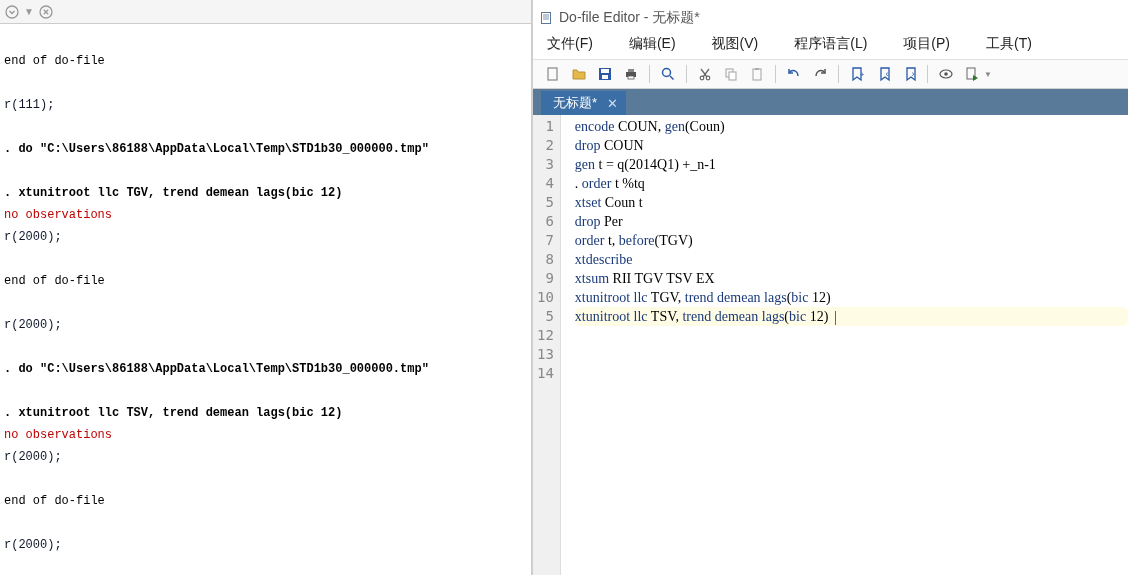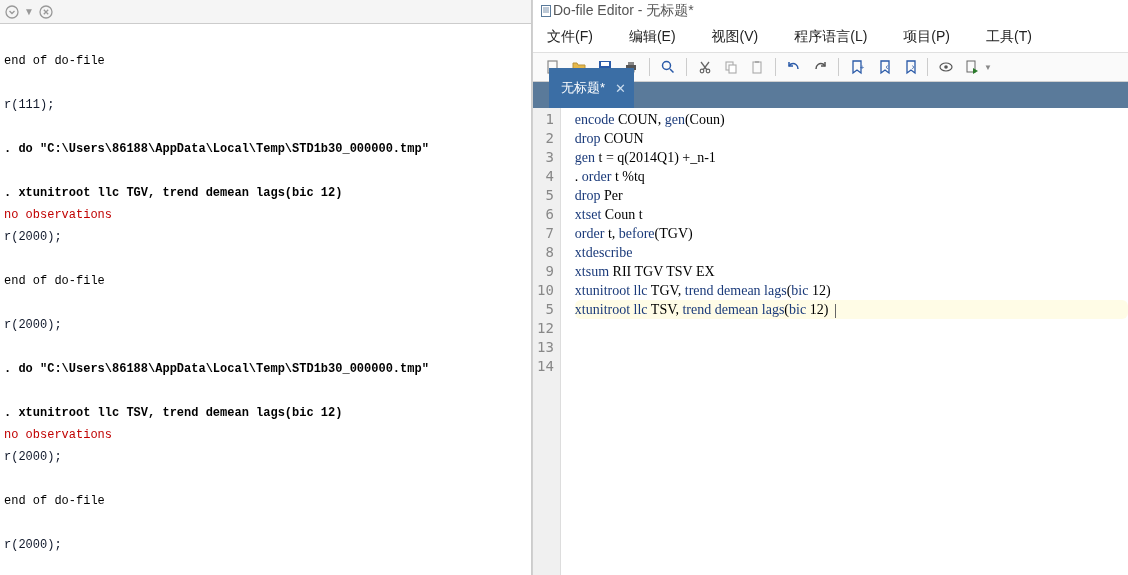--- a/index.html
+++ b/index.html
@@ -57,21 +57,23 @@
 .out-blue { color: #0f172a; }
 .out-red { color: #c00000; }
 .out-bold { color: #000; font-weight: bold; }
 
 
 .title-row {
   display: flex;
   align-items: center;
   height: 22px;
   padding-left: 6px;
+  gap: 6px;
   background: #fff;
+  margin-top: 7px;
 }
 .title-icon {
   width: 14px;
   height: 14px;
   color: #3b6ea5;
 }
 .title-text {
   color: #555;
   font-size: 14px;
 }
@@ -119,22 +121,21 @@
   padding-left: 8px;
 }
 .tab {
   background: #3b6ea5;
   color: #fff;
   padding: 4px 8px 4px 12px;
   font-size: 13px;
   display: flex;
   align-items: center;
   gap: 10px;
-  height: 40px;
-  margin-left: 8px;
+  height: 24px;
 }
 .tab-close {
   font-size: 13px;
   color: #cde;
 }
 .editor-area {
   flex: 1;
   display: flex;
   background: #fff;
   overflow: hidden;
@@ -338,22 +339,22 @@
         <div>5</div>
         <div>12</div>
         <div>13</div>
         <div>14</div>
       </div>
     <div class="code-lines" id="code-lines">
         <div class="code-line"><span class="kw-cmd">encode</span> COUN, <span class="kw-cmd">gen</span>(Coun)</div>
         <div class="code-line"><span class="kw-cmd">drop</span> COUN</div>
         <div class="code-line"><span class="kw-cmd">gen</span> t = q(2014Q1) +_n-1</div>
         <div class="code-line">. <span class="kw-cmd">order</span> t %tq</div>
+        <div class="code-line"><span class="kw-cmd">xtset</span> Coun t</div>
         <div class="code-line"><span class="kw-cmd">drop</span> Per</div>
-        <div class="code-line"><span class="kw-cmd">xtset</span> Coun t</div>
         <div class="code-line"><span class="kw-cmd">order</span> t, <span class="kw-cmd">before</span>(TGV)</div>
         <div class="code-line"><span class="kw-cmd">xtdescribe</span></div>
         <div class="code-line"><span class="kw-cmd">xtsum</span> RII TGV TSV EX</div>
         <div class="code-line"><span class="kw-cmd">xtunitroot</span> <span class="kw-cmd">llc</span> TGV, <span class="kw-cmd">trend</span> <span class="kw-cmd">demean</span> <span class="kw-cmd">lags</span>(<span class="kw-cmd">bic</span> 12)</div>
         <div class="code-line current"><span class="kw-cmd">xtunitroot</span> <span class="kw-cmd">llc</span> TSV, <span class="kw-cmd">trend</span> <span class="kw-cmd">demean</span> <span class="kw-cmd">lags</span>(<span class="kw-cmd">bic</span> 12) <span class="cursor-bar"></span></div>
         <div class="code-line">&nbsp;</div>
         <div class="code-line">&nbsp;</div>
       </div>
   </div>
 </div>

